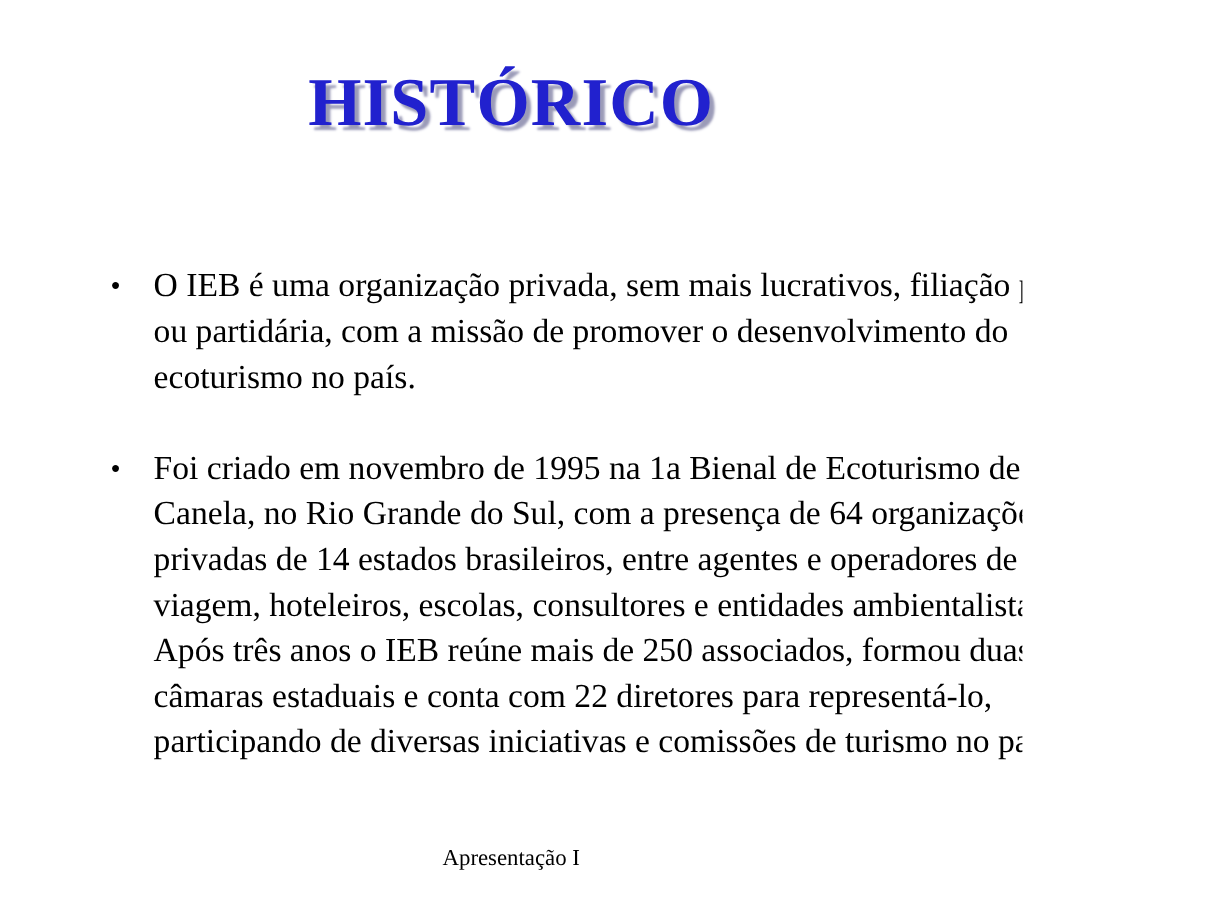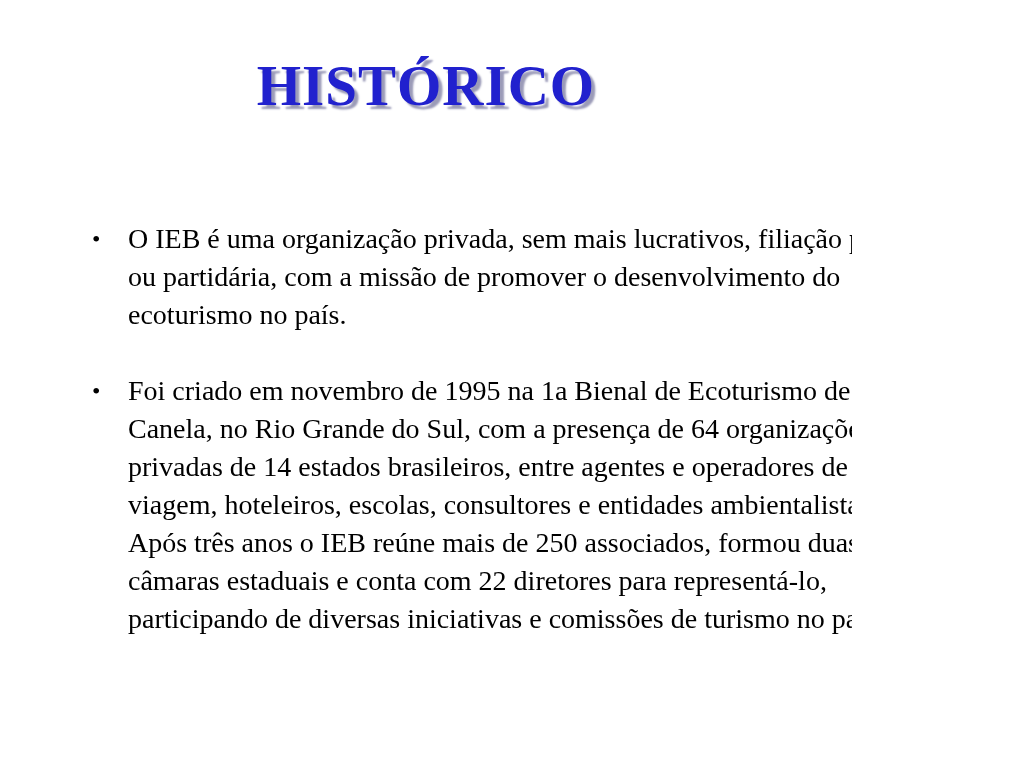--- a/index.html
+++ b/index.html
@@ -78,14 +78,15 @@
       <span class="bullet-text">O IEB é uma organização privada, sem mais lucrativos, filiação política ou partidária, com a missão de promover o desenvolvimento do ecoturismo no país.</span>
     </div>
 
     <div class="bullet-item" style="color: rgb(0, 0, 0);">
       <span class="bullet-marker">•</span>
       <span class="bullet-text">Foi criado em novembro de 1995 na 1a Bienal de Ecoturismo de Canela, no Rio Grande do Sul, com a presença de 64 organizações privadas de 14 estados brasileiros, entre agentes e operadores de viagem, hoteleiros, escolas, consultores e entidades ambientalistas. Após três anos o IEB reúne mais de 250 associados, formou duas câmaras estaduais e conta com 22 diretores para representá-lo, participando de diversas iniciativas e comissões de turismo no país.</span>
     </div>
 
   </div>
 
+  <div class="footer" style="color: rgb(0, 0, 0);">Apresentação I</div>
 
 </div>
 
 </body></html>

